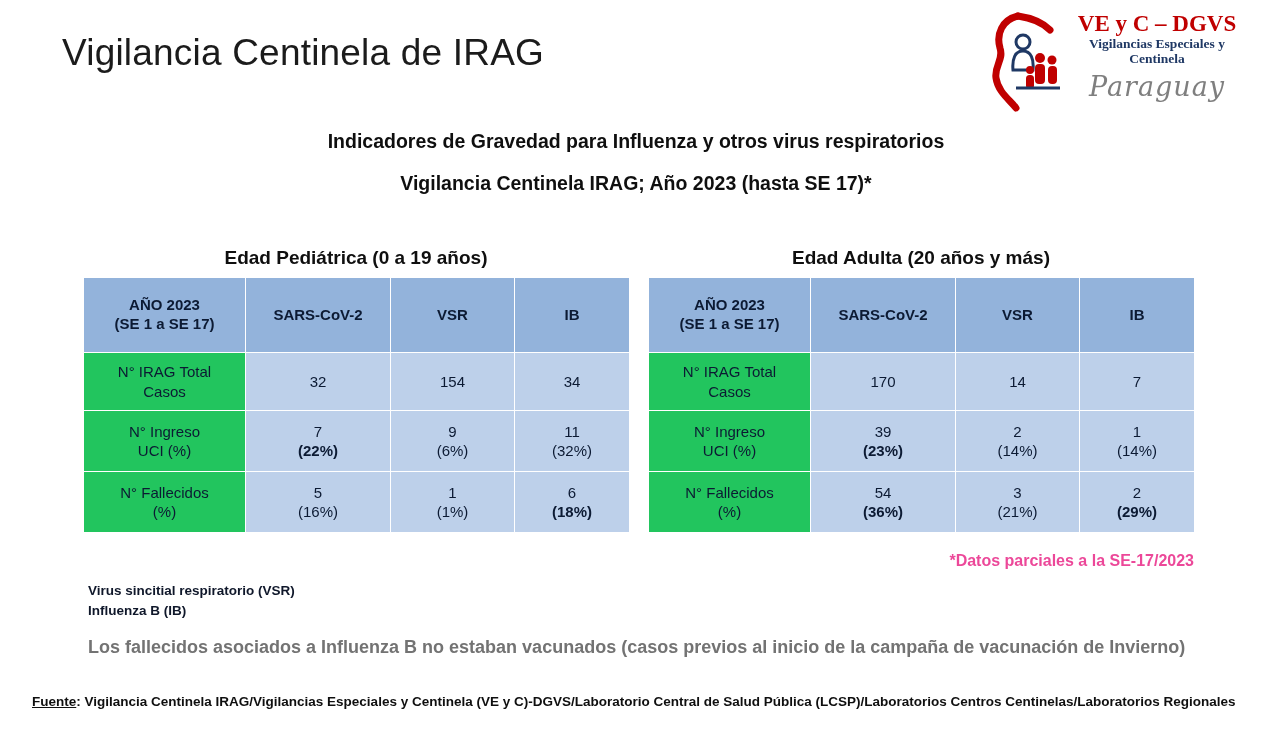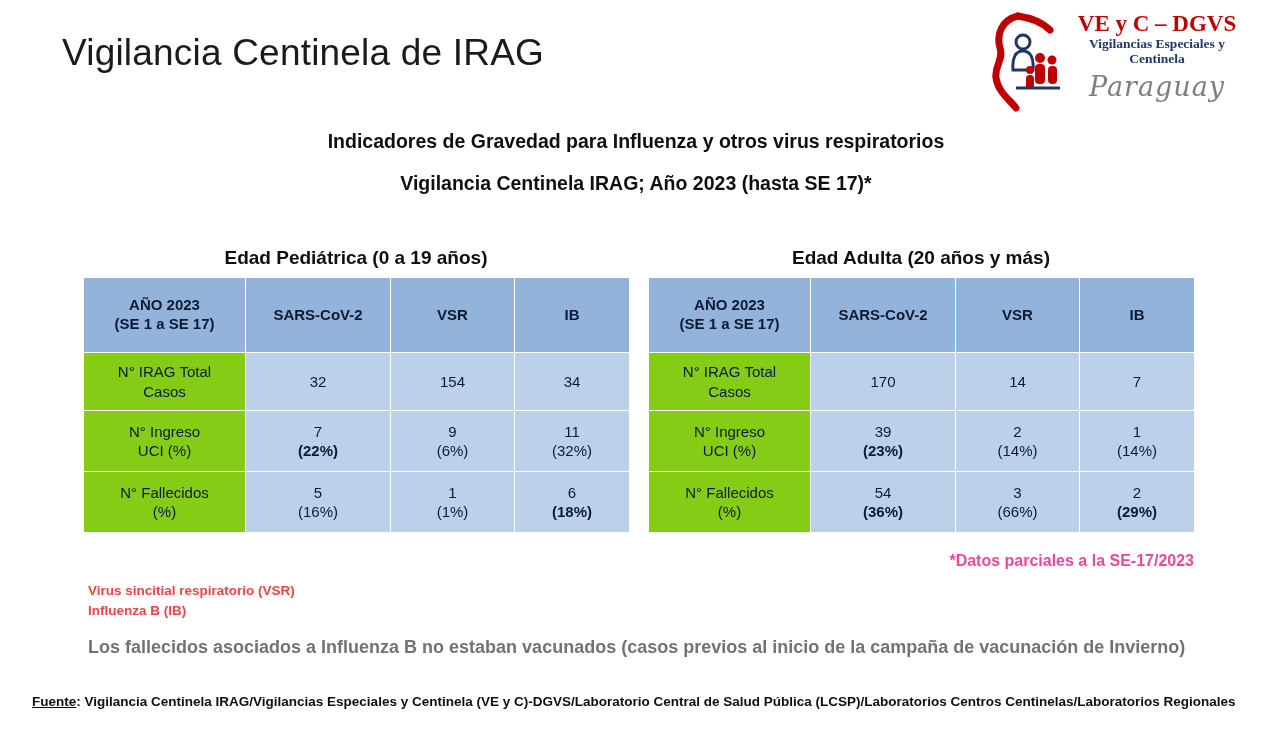--- a/index.html
+++ b/index.html
@@ -131,21 +131,21 @@
   table.ind-table thead th.year-cell {
     font-size: 15px;
     margin-top: 42px;
   }
   table.ind-table tbody td {
     background: #bdd0ea;
     height: 60px;
     line-height: 1.3;
   }
   table.ind-table tbody td.label-cell {
-    background: #84cc16;
+    background: #22c55e;
   }
   table.ind-table tbody tr.row-total td {
     height: 57px;
   }
   .pct { display: block; }
   .pct.bold { font-weight: bold; }
 
   
   .note-partial {
     position: absolute;
@@ -155,21 +155,21 @@
     font-weight: bold;
     color: #ec4899;
   }
   .note-legend {
     position: absolute;
     left: 88px;
     top: 581px;
     font-size: 13.5px;
     font-weight: bold;
     line-height: 1.45;
-    color: #ef4444;
+    color: #0f172a;
   }
   .note-vaccine {
     position: absolute;
     left: 88px;
     top: 637px;
     font-size: 18px;
     font-weight: bold;
     color: #737373;
   }
   .source {
@@ -333,21 +333,21 @@
       <td class="label-cell">
         <span>N° Fallecidos</span><br>
         <span>(%)</span>
       </td>
       <td>
         <span>54</span>
         <span class="pct bold">(36%)</span>
       </td>
       <td>
         <span>3</span>
-        <span class="pct">(66%)</span>
+        <span class="pct">(21%)</span>
       </td>
       <td>
         <span>2</span>
         <span class="pct bold">(29%)</span>
       </td>
     </tr>
   </tbody>
 </table>
 
 <div class="note-partial">*Datos parciales a la SE-17/2023</div>

